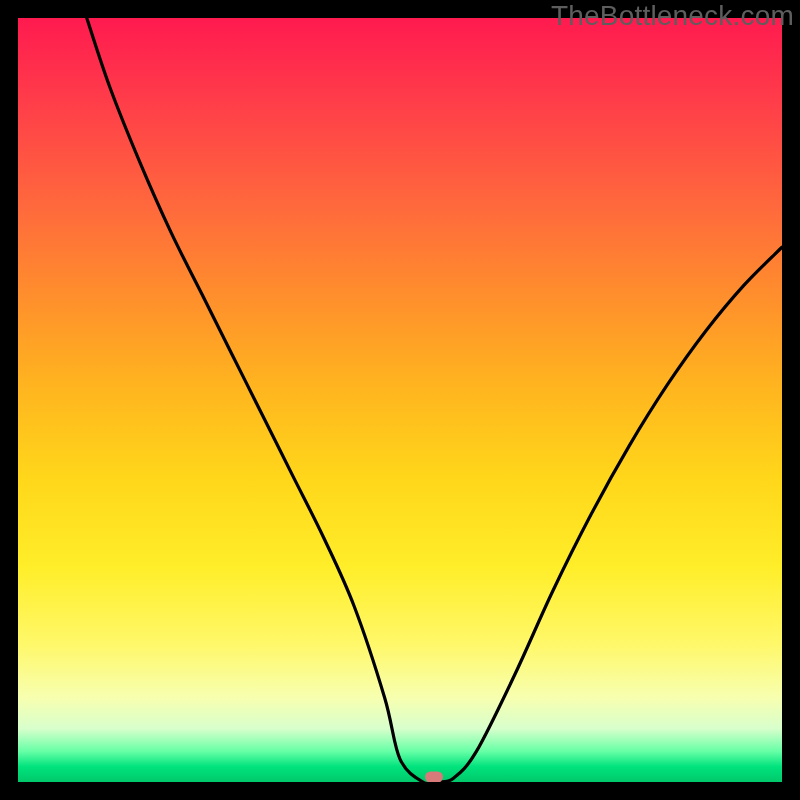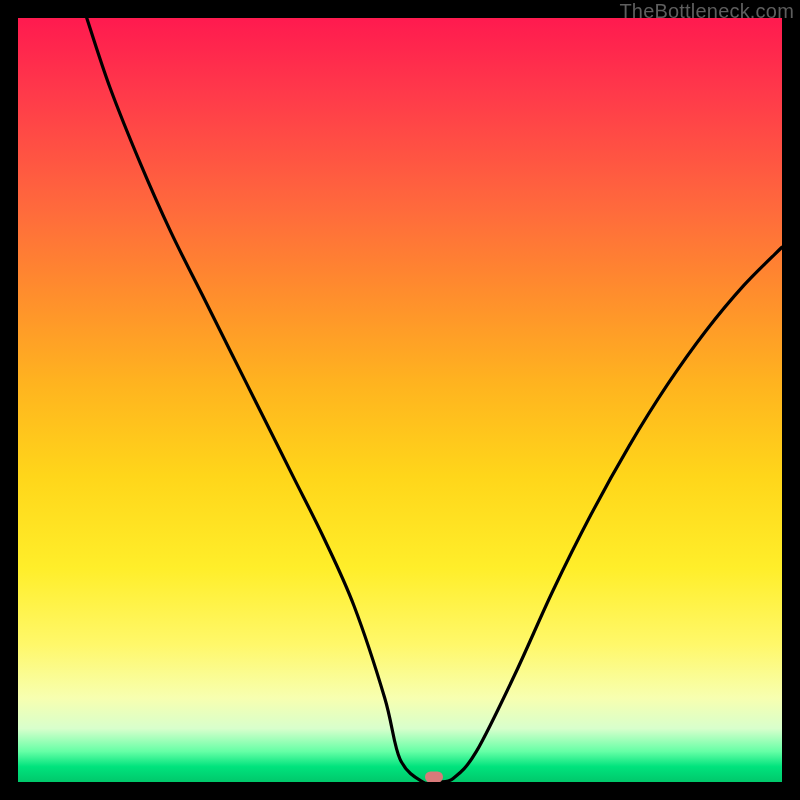--- a/index.html
+++ b/index.html
@@ -59,21 +59,21 @@
     height: 11px;
     border-radius: 6px;
     background: #d97a7a;
     transform: translate(-50%, -50%);
   }
   .watermark {
     position: absolute;
     top: 0px;
     right: 6px;
     color: #5e5e5e;
-    font-size: 20px;
+    font-size: 28px;
     font-weight: 500;
     letter-spacing: 0.2px;
   }
 </style>
 </head>
 <body>
 
 <div class="frame">
 
   <div class="plot">

